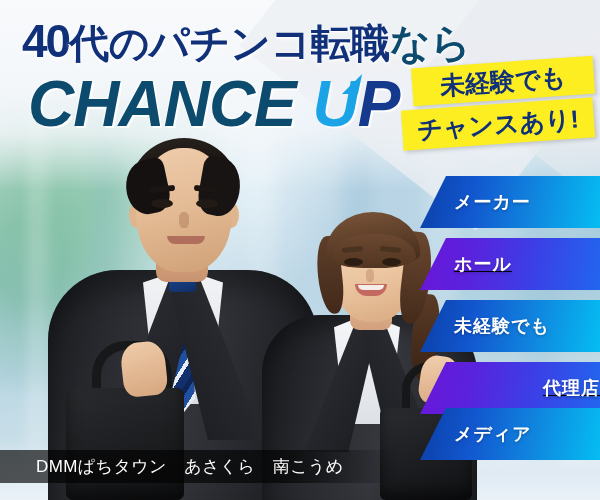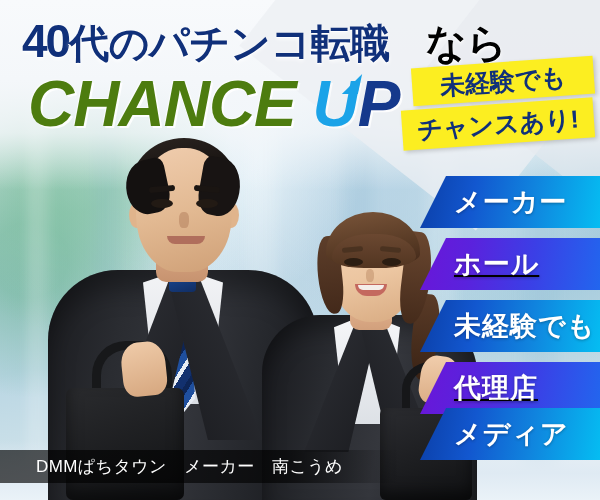--- a/index.html
+++ b/index.html
@@ -167,28 +167,28 @@
     transform:rotate(8deg);}
 
   
   .headline{
     position:absolute;left:22px;top:18px;
     font-size:40px;font-weight:700;letter-spacing:-0.5px;
     color:#10307a;white-space:nowrap;line-height:1;
     text-shadow:0 1px 0 #fff,0 2px 4px rgba(255,255,255,.85);
   }
   .headline .num{font-size:46px;letter-spacing:-2px;}
-  .headline .tail{color:#000000;margin-left:36px;}
+  .headline .tail{color:#0c4a6e;}
 
   .chanceup{
     position:absolute;left:28px;top:72px;white-space:nowrap;
     font-size:64px;font-weight:700;font-style:italic;line-height:1;
     letter-spacing:-1px;
   }
-  .chanceup .w1{color:#4d7c0f;
+  .chanceup .w1{color:#0c4a6e;
     text-shadow:2px 2px 0 rgba(255,255,255,.85),-1px -1px 0 rgba(255,255,255,.6);}
   .chanceup .u{position:relative;color:#1ba3e8;display:inline-block;
     text-shadow:2px 2px 0 rgba(255,255,255,.7);}
   .chanceup .u::after{
     content:"";position:absolute;right:-2px;top:2px;
     border-left:16px solid transparent;border-bottom:20px solid #1ba3e8;
     transform:skewX(-12deg);
   }
   .chanceup .p{color:#15398c;
     text-shadow:2px 2px 0 rgba(255,255,255,.85);}
@@ -201,29 +201,29 @@
     box-shadow:2px 2px 4px rgba(0,0,0,.18);white-space:nowrap;}
   .badge-row.r1{left:10px;top:4px;width:182px;height:38px;transform:rotate(-4deg);}
   .badge-row.r2{left:0px;top:46px;width:192px;height:40px;transform:rotate(-4deg);}
 
   
   .tags{position:absolute;right:0;top:176px;width:180px;}
   .tag{position:absolute;right:0;width:180px;height:52px;
     display:flex;align-items:center;
     clip-path:polygon(26px 0,100% 0,100% 100%,0 100%);
     box-shadow:0 2px 5px rgba(0,0,0,.22);}
-  .tag span{color:#fff;font-weight:700;font-size:27px;letter-spacing:1px;
+  .tag span{color:#fff;font-weight:700;font-size:18px;letter-spacing:1px;
     padding-left:34px;white-space:nowrap;
     text-shadow:0 1px 3px rgba(0,0,0,.30);}
   .tag.cyan{background:linear-gradient(100deg,#0b3fa8 0%,#1257cf 30%,#1084de 62%,#05bdf2 100%);}
   .tag.purple{background:linear-gradient(100deg,#6a16d8 0%,#5a22dd 28%,#3b3fe6 62%,#2266ee 100%);text-decoration:underline;}
   .tag.t1{top:0;}
   .tag.t2{top:62px;}
   .tag.t3{top:124px;}
-  .tag.t4{top:186px;}
+  .tag.t4{top:186px;justify-content:flex-end;}
   .tag.t5{top:232px;}
 
   
   .caption{
     position:absolute;left:0;top:450px;width:400px;height:33px;
     background:linear-gradient(90deg,rgba(0,0,0,.66) 0%,rgba(0,0,0,.62) 72%,rgba(0,0,0,0) 100%);
     display:flex;align-items:center;
   }
   .caption span{color:#fff;font-size:17px;padding-left:36px;white-space:nowrap;
     letter-spacing:.4px;}
@@ -315,16 +315,16 @@
       </div>
     <div class="tag purple t4">
         <span>代理店</span>
       </div>
     <div class="tag cyan t5">
         <span>メディア</span>
       </div>
   </div>
 
   <div class="caption">
-    <span>DMMぱちタウン　メーカー　南こうめ</span>
+    <span>DMMぱちタウン　あさくら　南こうめ</span>
   </div>
 
 </div>
 
 </body></html>

